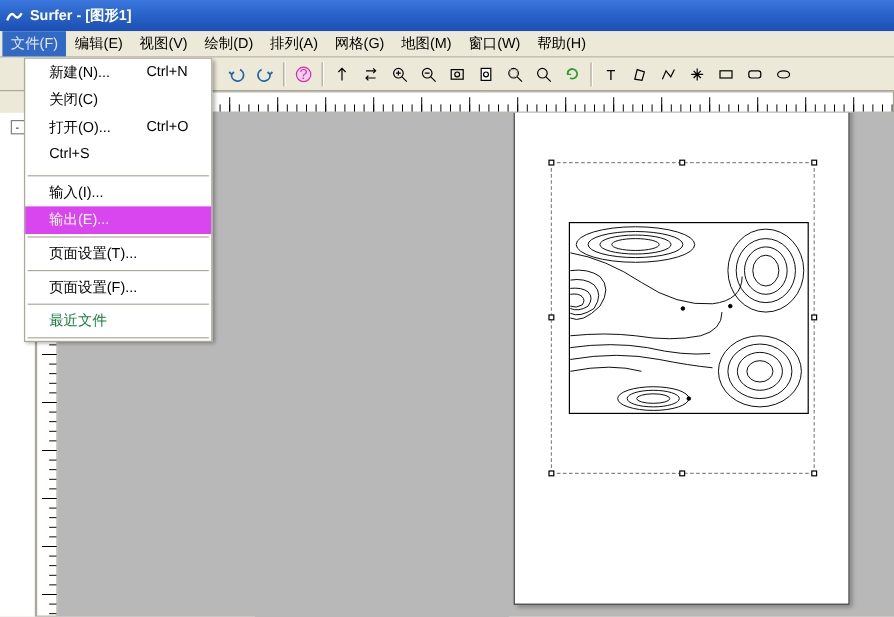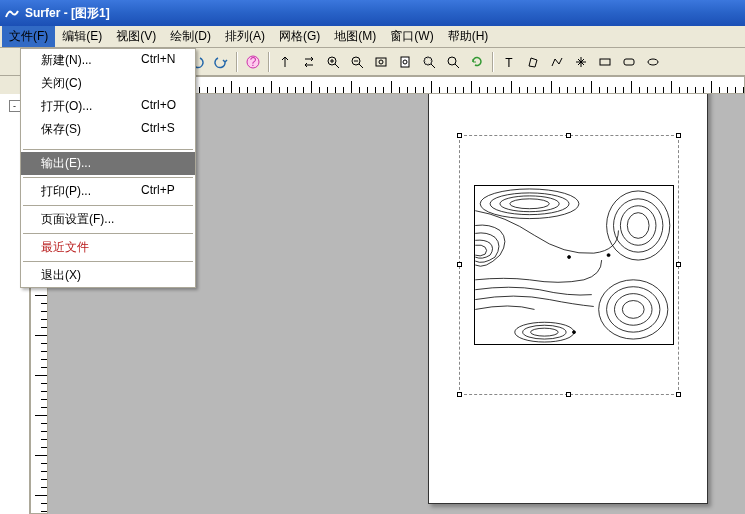--- a/index.html
+++ b/index.html
@@ -4,21 +4,21 @@
 <style>
 * { margin: 0; padding: 0; box-sizing: border-box; font-family: "SimSun", Tahoma, sans-serif; font-size: 12px; }
 body { background: #ece9d8; overflow: hidden; width: 745px; height: 514px; position: relative; }
 
 .titlebar { height: 26px; background: linear-gradient(to bottom, #3b77dd, #2862c7 50%, #1b4fb5); display: flex; align-items: center; padding: 0 4px; }
 .titlebar .appicon { width: 16px; height: 16px; margin-right: 5px; display: flex; align-items: center; justify-content: center; }
 .titlebar .ttext { color: #fff; font-weight: bold; }
 
 .menubar { height: 22px; background: #ece9d8; border-bottom: 1px solid #aca899; display: flex; align-items: center; padding: 0 2px; }
 .menubar .mitem { padding: 2px 7px; cursor: default; }
-.menubar .mitem.active { background: #316ac5; color: #000000; }
+.menubar .mitem.active { background: #316ac5; color: #e5e5e5; }
 
 .toolbar { height: 28px; background: #ece9d8; border-bottom: 1px solid #aca899; display: flex; align-items: center; padding: 0 4px; gap: 2px; overflow: hidden; }
 .tbtn { width: 22px; height: 22px; display: flex; align-items: center; justify-content: center; border: 1px solid transparent; cursor: default; }
 .tsep { width: 2px; height: 20px; border-left: 1px solid #aca899; border-right: 1px solid #fff; margin: 0 2px; }
 
 .ruler-h { position: absolute; top: 76px; left: 30px; right: 0; height: 18px; background: #fff; border: 1px solid #aca899; }
 .ruler-h::before { content: ""; position: absolute; inset: 0; background: repeating-linear-gradient(to right, #000 0 1px, transparent 1px 8px), repeating-linear-gradient(to right, #000 0 1px, transparent 1px 40px); background-size: 8px 6px, 40px 12px; background-position: 0 100%, 0 100%; background-repeat: repeat-x; }
 
 .ruler-v { position: absolute; top: 94px; left: 30px; width: 18px; bottom: 0; background: #fff; border: 1px solid #aca899; }
 .ruler-v::before { content: ""; position: absolute; inset: 0; background: repeating-linear-gradient(to bottom, #000 0 1px, transparent 1px 8px), repeating-linear-gradient(to bottom, #000 0 1px, transparent 1px 40px); background-size: 6px 8px, 12px 40px; background-position: 100% 0, 100% 0; background-repeat: repeat-y; }
@@ -26,25 +26,25 @@
 .tree { position: absolute; top: 94px; left: 0; width: 30px; bottom: 0; background: #fff; border-right: 1px solid #aca899; }
 .tree .box { width: 12px; height: 12px; border: 1px solid #808080; margin: 6px auto; font-size: 9px; line-height: 10px; text-align: center; }
 
 .canvas { position: absolute; top: 94px; left: 48px; right: 0; bottom: 0; background: #b8b8b8; overflow: hidden; }
 .page { position: absolute; left: 380px; top: -10px; width: 280px; height: 420px; background: #fff; border: 1px solid #333; box-shadow: 3px 3px 4px rgba(0,0,0,0.3); }
 .selbox { position: absolute; left: 30px; top: 50px; width: 220px; height: 260px; border: 1px dashed #888; }
 .selbox .hdl { position: absolute; width: 5px; height: 5px; background: #fff; border: 1px solid #000; }
 .plot { position: absolute; left: 45px; top: 100px; width: 200px; height: 160px; border: 1px solid #000; }
 .plot svg { width: 100%; height: 100%; }
 
-.dropdown { position: absolute; top: 48px; left: 20px; width: 176px; background: #fff; border: 1px solid #aca899; box-shadow: 2px 2px 3px rgba(0,0,0,0.3); z-index: 100; }
+.dropdown { position: absolute; top: 48px; left: 20px; width: 157px; background: #fff; border: 1px solid #aca899; box-shadow: 2px 2px 3px rgba(0,0,0,0.3); z-index: 100; }
 .dropdown .dsep { height: 1px; background: #aca899; margin: 2px 2px; }
 .dropdown .ditem { display: flex; padding: 3px 4px 3px 20px; cursor: default; position: relative; }
-.dropdown .ditem.sel { background: #737373; color: #fff; }
-.dropdown .ditem.dis { color: #b91c1c; }
+.dropdown .ditem.sel { background: #d946ef; color: #fff; }
+.dropdown .ditem.dis { color: #15803d; }
 .dropdown .dlabel { flex: 1; }
 .dropdown .dsc { width: 50px; text-align: left; }
 </style>
 </head>
 <body>
 
 <div class="titlebar">
   <span class="appicon">
     <svg width="16" height="16">
         <path d="M2 12 Q5 4 8 8 T14 6" stroke="#fff" stroke-width="2" fill="none"></path>
@@ -238,44 +238,43 @@
     </div>
   <div class="ditem">
       <span class="dlabel">关闭(C)</span>
       <span class="dsc"></span>
     </div>
   <div class="ditem">
       <span class="dlabel">打开(O)...</span>
       <span class="dsc">Ctrl+O</span>
     </div>
   <div class="ditem">
-      <span class="dlabel">保存(S)</span>
       <span class="dsc">Ctrl+S</span>
     </div>
   <div class="ditem">
       <span class="dsc"></span>
     </div>
   <div class="dsep"></div>
+  <div class="ditem">
+      <span class="dlabel">输入(I)...</span>
+      <span class="dsc"></span>
+    </div>
   <div class="ditem sel">
       <span class="dlabel">输出(E)...</span>
       <span class="dsc"></span>
     </div>
   <div class="dsep"></div>
   <div class="ditem">
-      <span class="dlabel">打印(P)...</span>
-      <span class="dsc">Ctrl+P</span>
+      <span class="dlabel">页面设置(T)...</span>
+      <span class="dsc"></span>
     </div>
   <div class="dsep"></div>
   <div class="ditem">
       <span class="dlabel">页面设置(F)...</span>
       <span class="dsc"></span>
     </div>
   <div class="dsep"></div>
   <div class="ditem dis">
       <span class="dlabel">最近文件</span>
       <span class="dsc"></span>
     </div>
   <div class="dsep"></div>
-  <div class="ditem">
-      <span class="dlabel">退出(X)</span>
-      <span class="dsc"></span>
-    </div>
 </div>
 
 </body></html>

